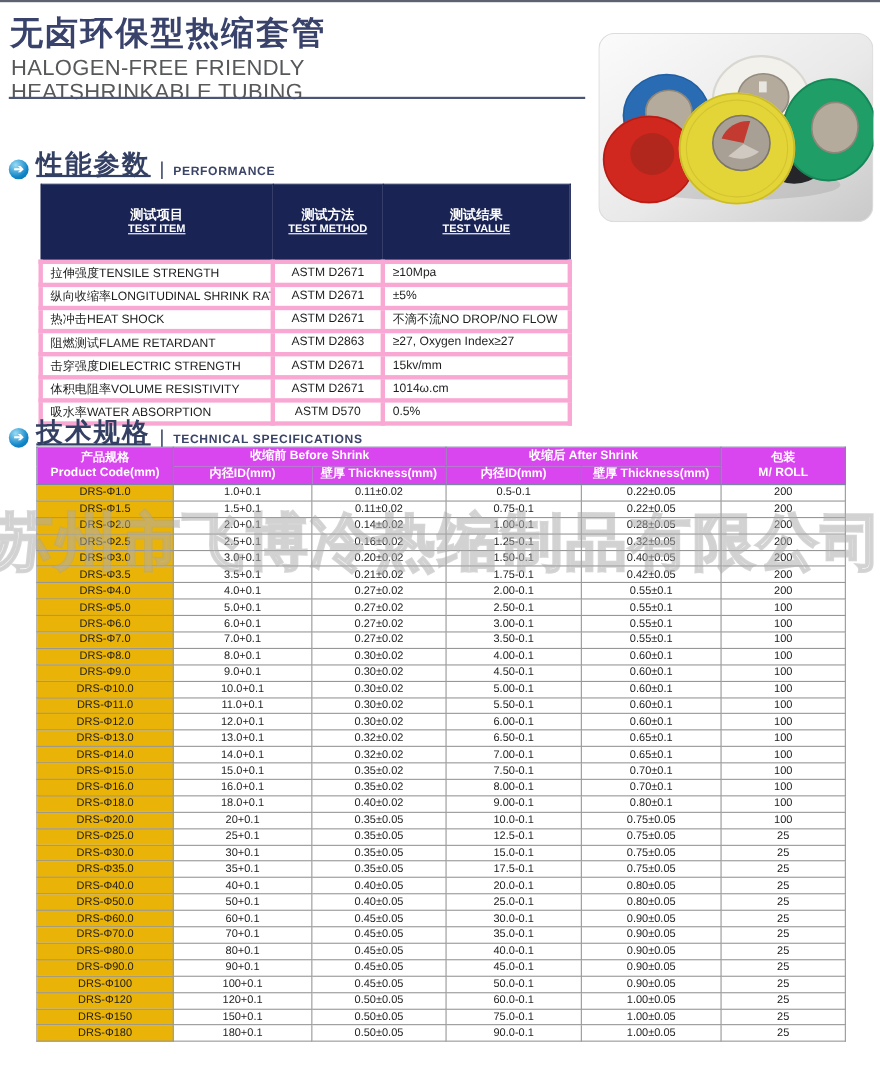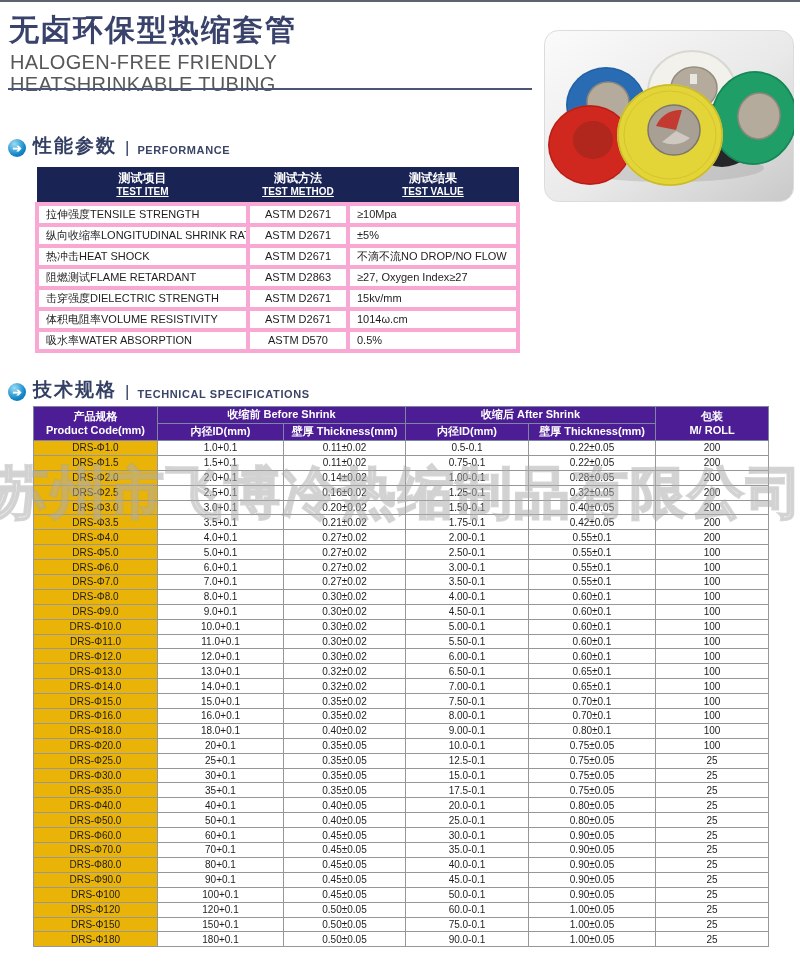--- a/index.html
+++ b/index.html
@@ -19,42 +19,42 @@
   
   .photo-card{position:absolute;top:30px;right:6px;width:250px;height:172px;}
   .photo-card svg{display:block;}
 
   
   .section-head{position:absolute;left:8px;display:flex;align-items:flex-end;gap:7px;}
   .section-head .bullet{width:18px;height:18px;border-radius:50%;flex:0 0 18px;
     background:radial-gradient(circle at 35% 28%,#9adcf5,#1286c8 62%,#0a6aa8);
     color:#fff;font-size:11px;line-height:18px;text-align:center;font-weight:bold;
     margin-bottom:2px;}
-  .section-head .zh{font-size:19px;font-weight:bold;color:#333f63;letter-spacing:2px;}
+  .section-head .zh{font-size:24px;font-weight:bold;color:#333f63;letter-spacing:2px;text-decoration:underline;}
   .section-head .bar{font-size:17px;color:#333f63;margin:0 1px 1px 1px;font-weight:400;}
   .section-head .en{font-size:11px;font-weight:bold;color:#3a4466;letter-spacing:0.6px;
     margin-bottom:3px;}
   #perf-head{top:133px;}
   #spec-head{top:377px;}
 
   
   table{border-collapse:collapse;table-layout:fixed;}
   .perf-table{position:absolute;top:167px;left:35px;width:481px;}
   .perf-table thead th{background:#1a2454;color:#fff;font-size:12px;font-weight:bold;
-    padding:3px 2px;border:1px solid #1a2454;line-height:1.25;}
+    padding:20px 2px;border:1px solid #1a2454;line-height:1.25;}
   .perf-table thead th .sub{font-size:10px;font-weight:bold;text-decoration:underline;}
   .perf-table tbody td{border:4px solid #f9a8d4;font-size:11px;color:#1d1d1d;
     height:17px;padding:0 7px;white-space:nowrap;overflow:hidden;}
   .perf-table tbody td:nth-child(1){text-align:left;}
   .perf-table tbody td:nth-child(2){text-align:center;}
   .perf-table tbody td:nth-child(3){text-align:left;}
 
   
   .spec-table{position:absolute;top:406px;left:33px;width:736px;}
-  .spec-table thead th{background:#4c1d95;color:#fff;font-size:11px;font-weight:bold;
+  .spec-table thead th{background:#d946ef;color:#fff;font-size:11px;font-weight:bold;
     border:1px solid #7e85a0;padding:1px 2px;height:14px;line-height:1.2;}
   .spec-table tbody td{border:1px solid #979797;font-size:10px;color:#1d1d1d;
     height:13.9px;text-align:center;padding:0 2px;white-space:nowrap;}
   .spec-table tbody td:first-child{background:#eab308;}
 
   
   .watermark{position:absolute;top:456px;left:-8px;width:816px;z-index:6;
     font-size:56px;font-weight:bold;letter-spacing:2px;white-space:nowrap;
     color:rgba(210,210,210,0.18);-webkit-text-stroke:2px rgba(165,165,165,0.45);
     pointer-events:none;}

